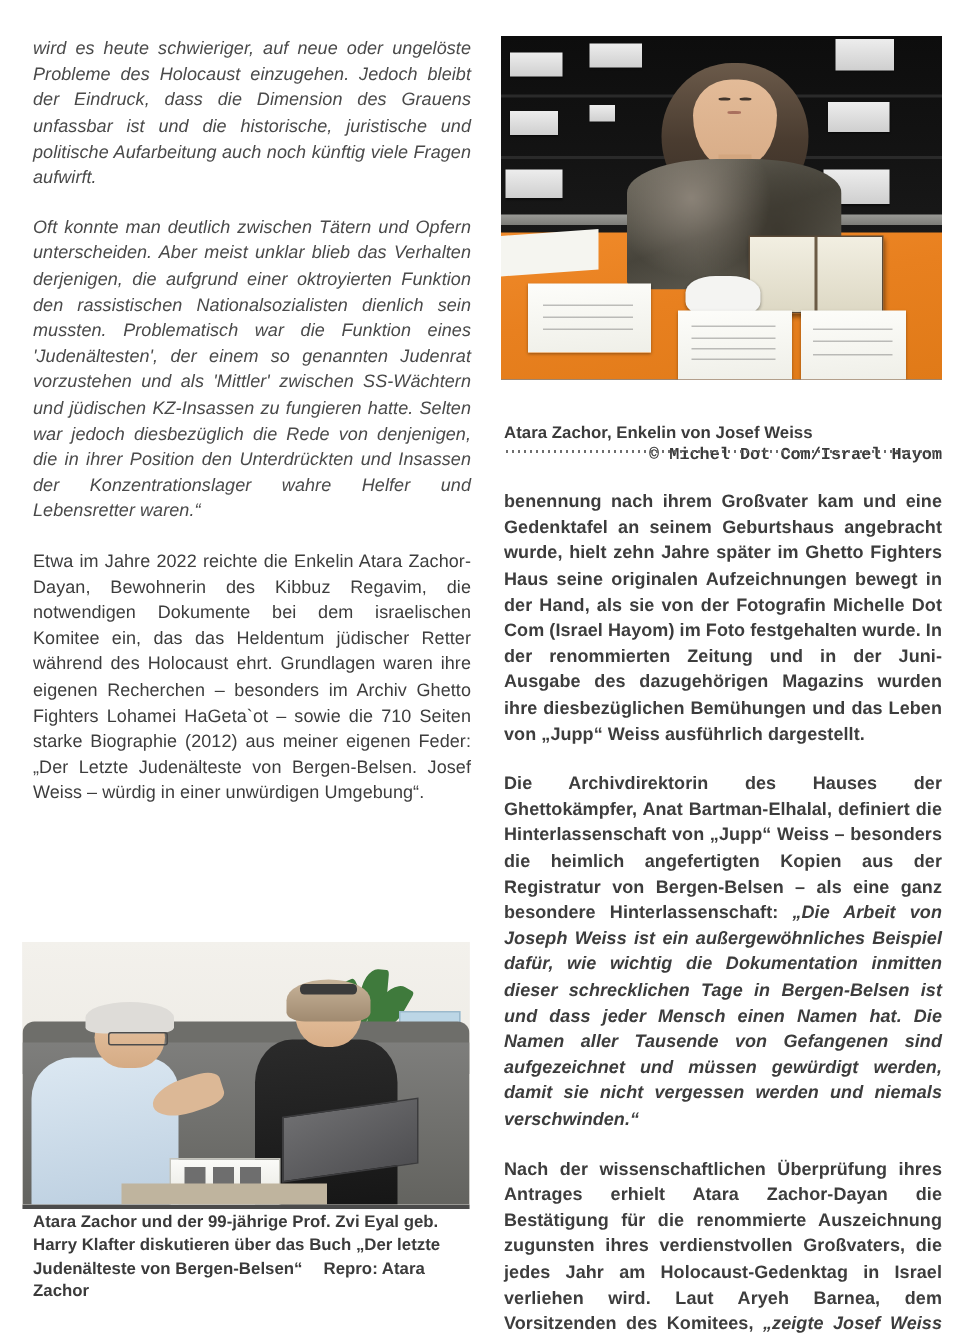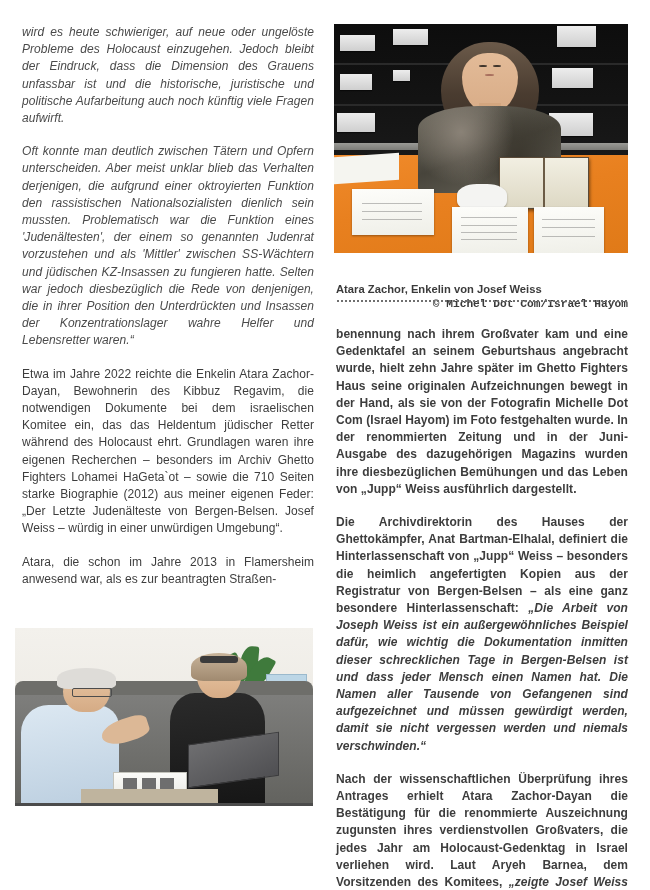--- a/index.html
+++ b/index.html
@@ -384,21 +384,20 @@
 </style>
 </head>
 <body>
 
 <div class="page">
 
   <div class="col-left">
     <p class="body italic">wird es heute schwieriger, auf neue oder ungelöste Probleme des Holocaust einzugehen. Jedoch bleibt der Eindruck, dass die Dimension des Grauens unfassbar ist und die historische, juristische und politische Aufarbeitung auch noch künftig viele Fragen aufwirft.</p>
     <p class="body italic">Oft konnte man deutlich zwischen Tätern und Opfern unterscheiden. Aber meist unklar blieb das Verhalten derjenigen, die aufgrund einer oktroyierten Funktion den rassistischen Nationalsozialisten dienlich sein mussten. Problematisch war die Funktion eines 'Judenältesten', der einem so genannten Judenrat vorzustehen und als 'Mittler' zwischen SS-Wächtern und jüdischen KZ-Insassen zu fungieren hatte. Selten war jedoch diesbezüglich die Rede von denjenigen, die in ihrer Position den Unterdrückten und Insassen der Konzentrationslager wahre Helfer und Lebensretter waren.“</p>
     <p class="body">Etwa im Jahre 2022 reichte die Enkelin Atara Zachor-Dayan, Bewohnerin des Kibbuz Regavim, die notwendigen Dokumente bei dem israelischen Komitee ein, das das Heldentum jüdischer Retter während des Holocaust ehrt. Grundlagen waren ihre eigenen Recherchen – besonders im Archiv Ghetto Fighters Lohamei HaGeta`ot – sowie die 710 Seiten starke Biographie (2012) aus meiner eigenen Feder: „Der Letzte Judenälteste von Bergen-Belsen. Josef Weiss – würdig in einer unwürdigen Umgebung“.</p>
-    <p class="body last">Atara, die schon im Jahre 2013 in Flamersheim anwesend war, als es zur beantragten Straßen-</p>
   </div>
 
   <div class="photo photo-archive">
     <div class="arch-wall"></div>
 
     <div class="arch-card" style="left:2%;  top:5%;  width:12%; height:7%;"></div>
     <div class="arch-card" style="left:2%;  top:22%; width:11%; height:7%;"></div>
     <div class="arch-card" style="left:1%;  top:39%; width:13%; height:8%;"></div>
     <div class="arch-card" style="left:20%; top:2%;  width:12%; height:7%;"></div>
     <div class="arch-card" style="left:20%; top:20%; width:6%;  height:5%;"></div>
@@ -486,14 +485,19 @@
 
     <div class="laptop"></div>
     <div class="open-book">
       <div class="photo-sq a"></div>
       <div class="photo-sq b"></div>
       <div class="photo-sq c"></div>
     </div>
     <div class="table-front"></div>
   </div>
 
+  <div class="caption caption-sofa">
+    <div>Atara Zachor und der 99-jährige Prof. Zvi Eyal geb.</div>
+    <div>Harry Klafter diskutieren über das Buch „Der letzte</div>
+    <div><span>Judenälteste von Bergen-Belsen“</span><span class="repro">Repro: Atara Zachor</span></div>
+  </div>
 
 </div>
 
 </body></html>

